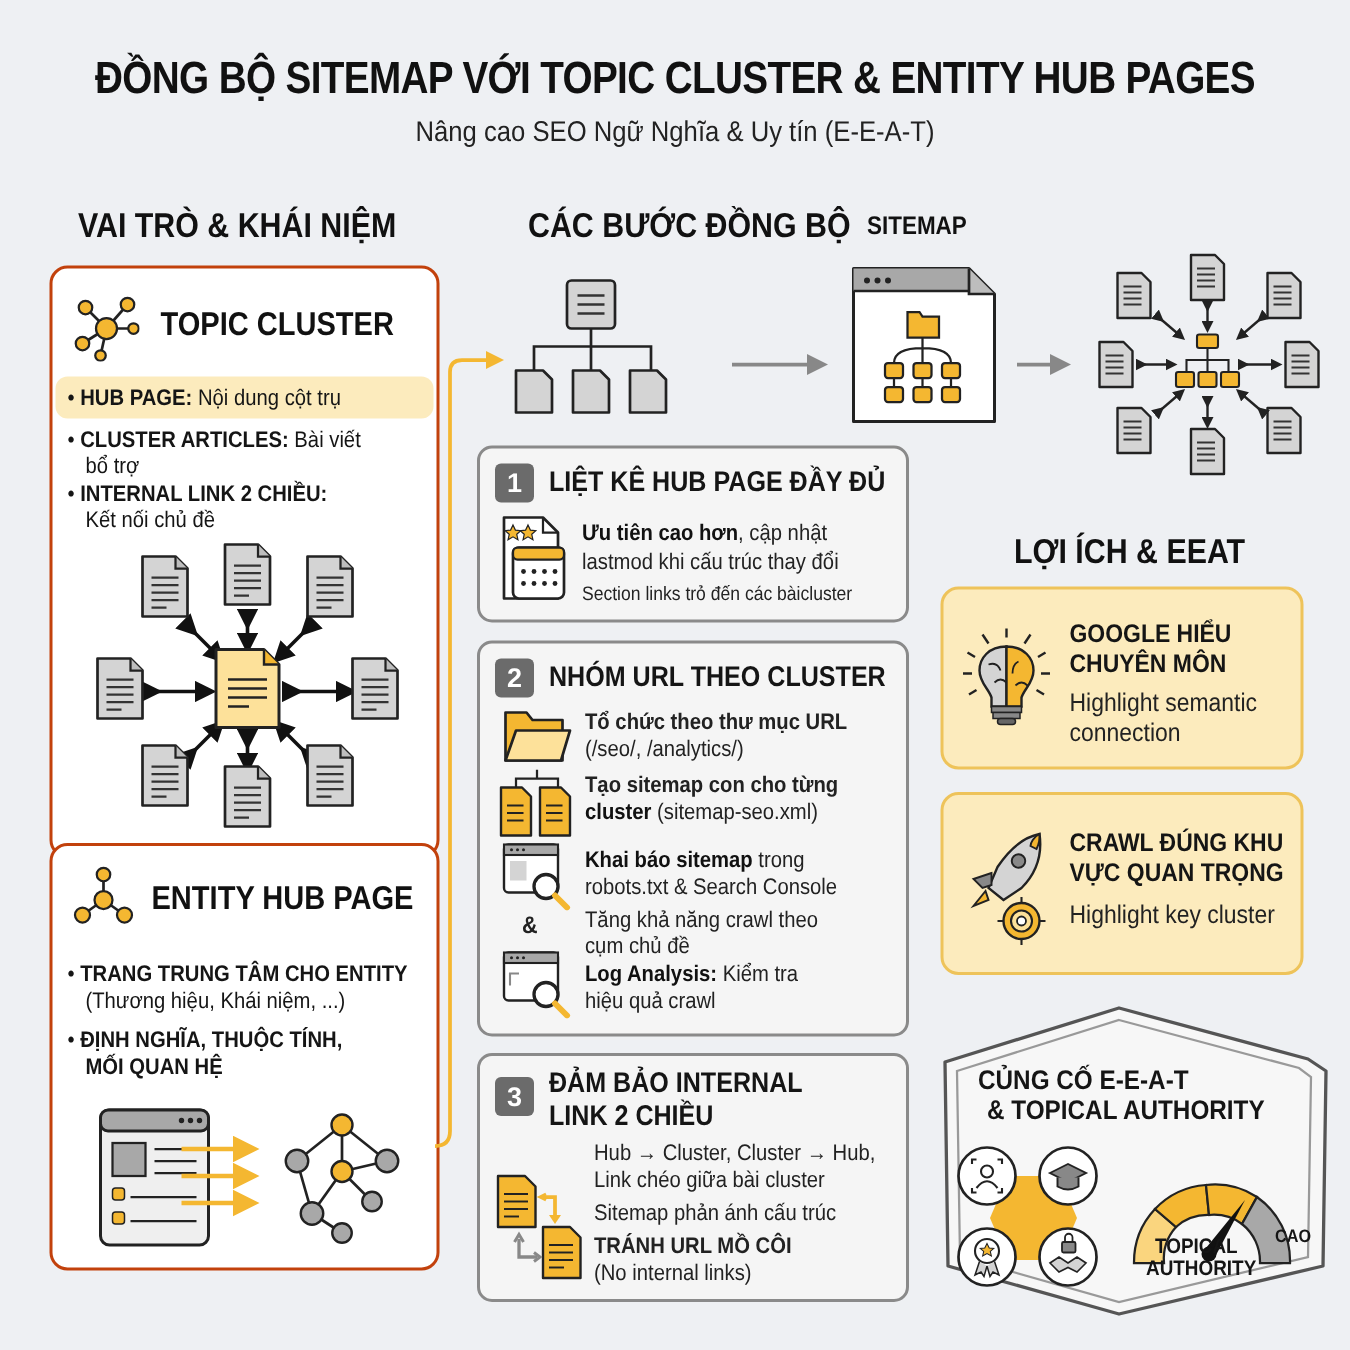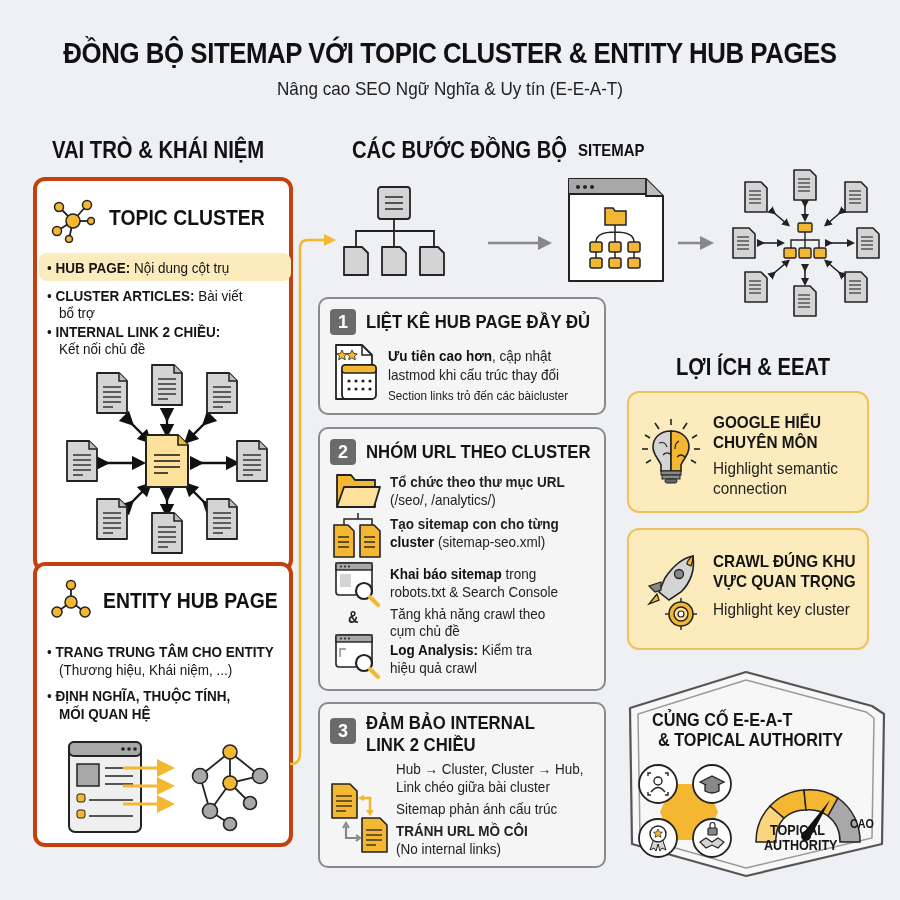--- a/index.html
+++ b/index.html
@@ -2,21 +2,21 @@
 <html><head>
 <meta charset="utf-8">
 <style>
 *{box-sizing:border-box;margin:0;padding:0}
 html,body{width:900px;height:900px;background:#eef0f3;font-family:"Liberation Sans",sans-serif;color:#151515;overflow:hidden}
 .abs{position:absolute}
 #root{position:relative;width:900px;height:640px}
 .title{position:absolute;left:0;top:36px;width:900px;text-align:center;font-weight:700;font-size:30px;letter-spacing:-0.5px;transform:scaleX(0.86);transform-origin:center;color:#111}
 .subtitle{position:absolute;left:0;top:78px;width:900px;text-align:center;font-size:19px;transform:scaleX(0.9);color:#222}
 .sec-h{position:absolute;font-weight:700;font-size:23px;transform:scaleX(0.88);transform-origin:left;color:#111;white-space:nowrap}
-.card{position:absolute;background:#fff;border:4px solid #c2410c;border-radius:12px}
+.card{position:absolute;background:#fff;border:2px solid #c2410c;border-radius:12px}
 .step{position:absolute;background:#f5f5f5;border:2px solid #8a8a8a;border-radius:10px}
 .num{position:absolute;width:26px;height:26px;background:#6b6b6b;color:#fff;border-radius:4px;font-weight:700;font-size:18px;text-align:center;line-height:26px}
 .step-h{position:absolute;font-weight:700;font-size:19px;transform:scaleX(0.88);transform-origin:left;white-space:nowrap;line-height:22px}
 .txt{position:absolute;font-size:15px;line-height:18px;transform:scaleX(0.9);transform-origin:left;white-space:nowrap;color:#222}
 .txt b{font-weight:700;color:#111}
 .small{font-size:13px}
 .bullet{position:absolute;font-size:15px;line-height:18px;transform:scaleX(0.9);transform-origin:left;white-space:nowrap}
 .bullet b{font-weight:700}
 .benefit{position:absolute;background:#fcebbd;border:2px solid #eec35a;border-radius:12px}
 .ben-h{position:absolute;font-weight:700;font-size:17px;line-height:20px;transform:scaleX(0.9);transform-origin:left;white-space:nowrap}

